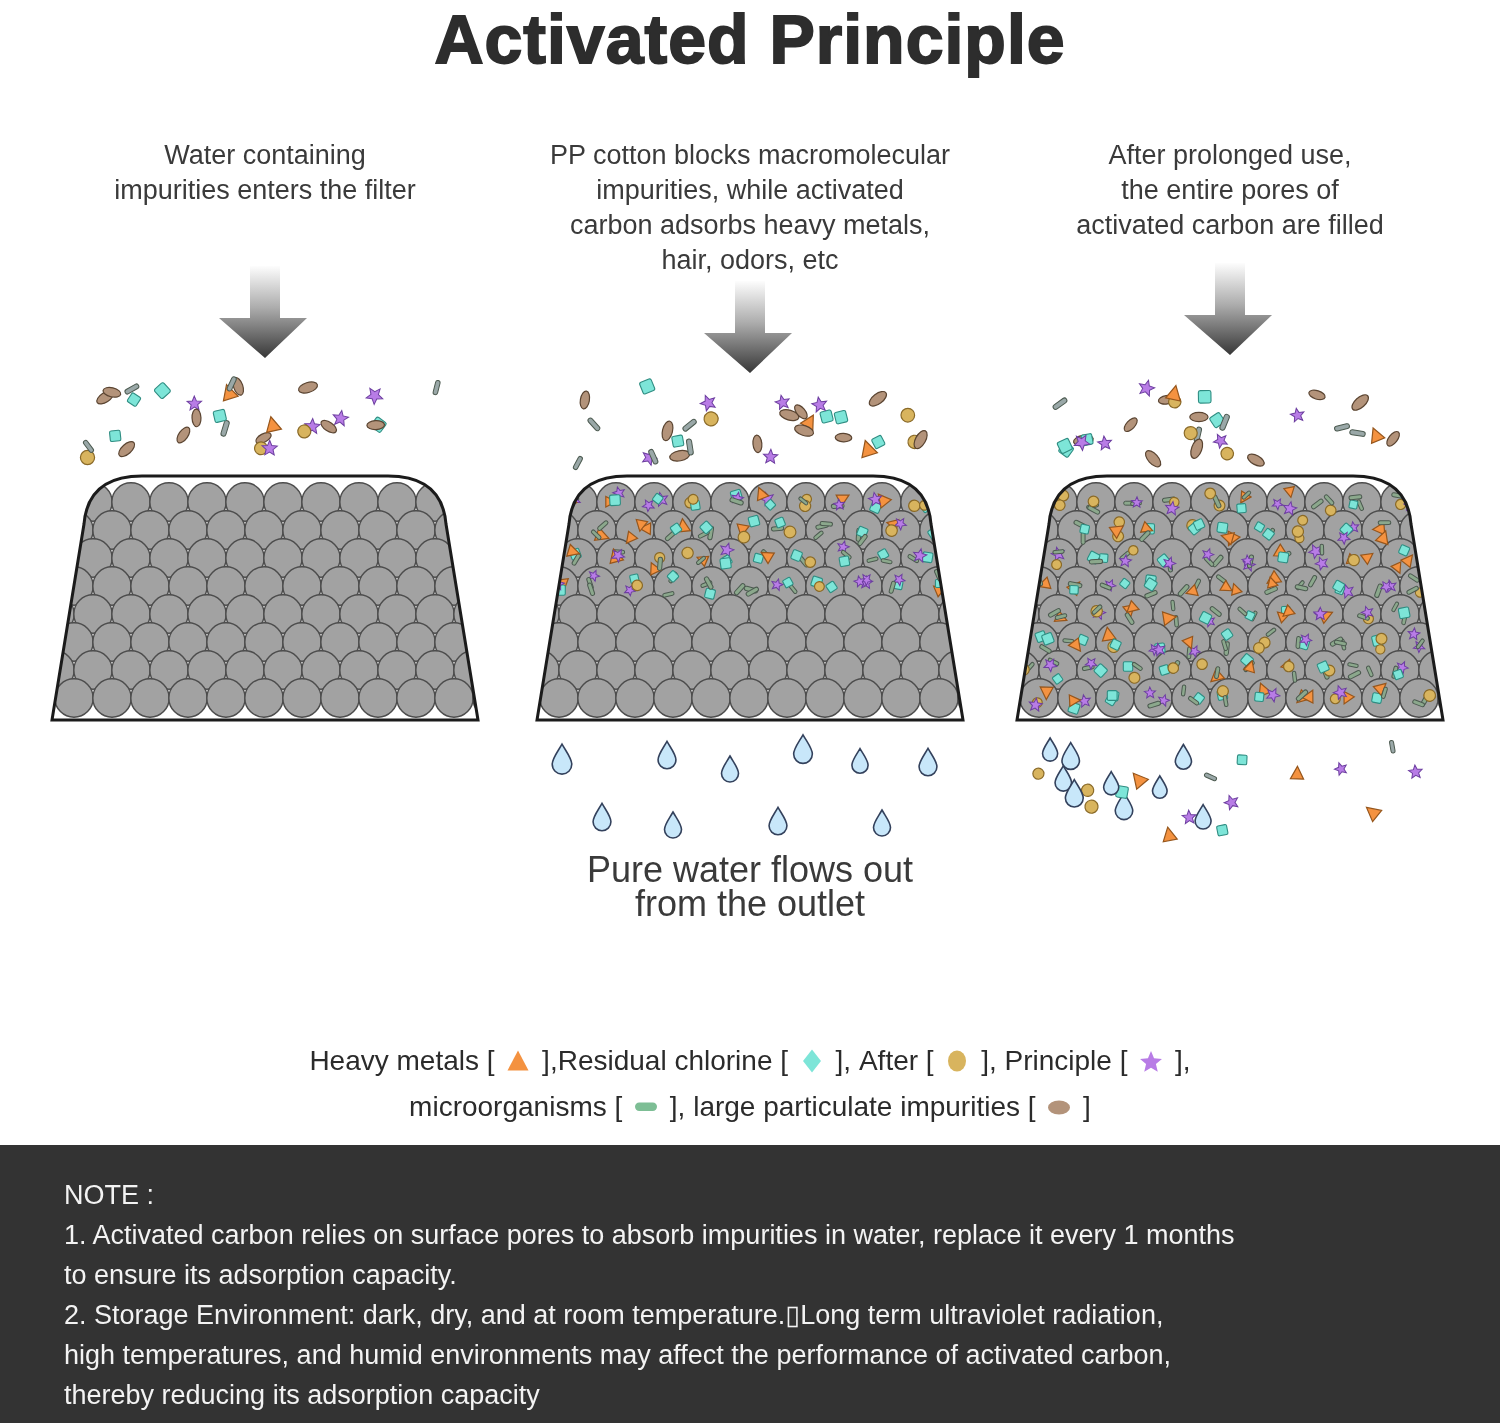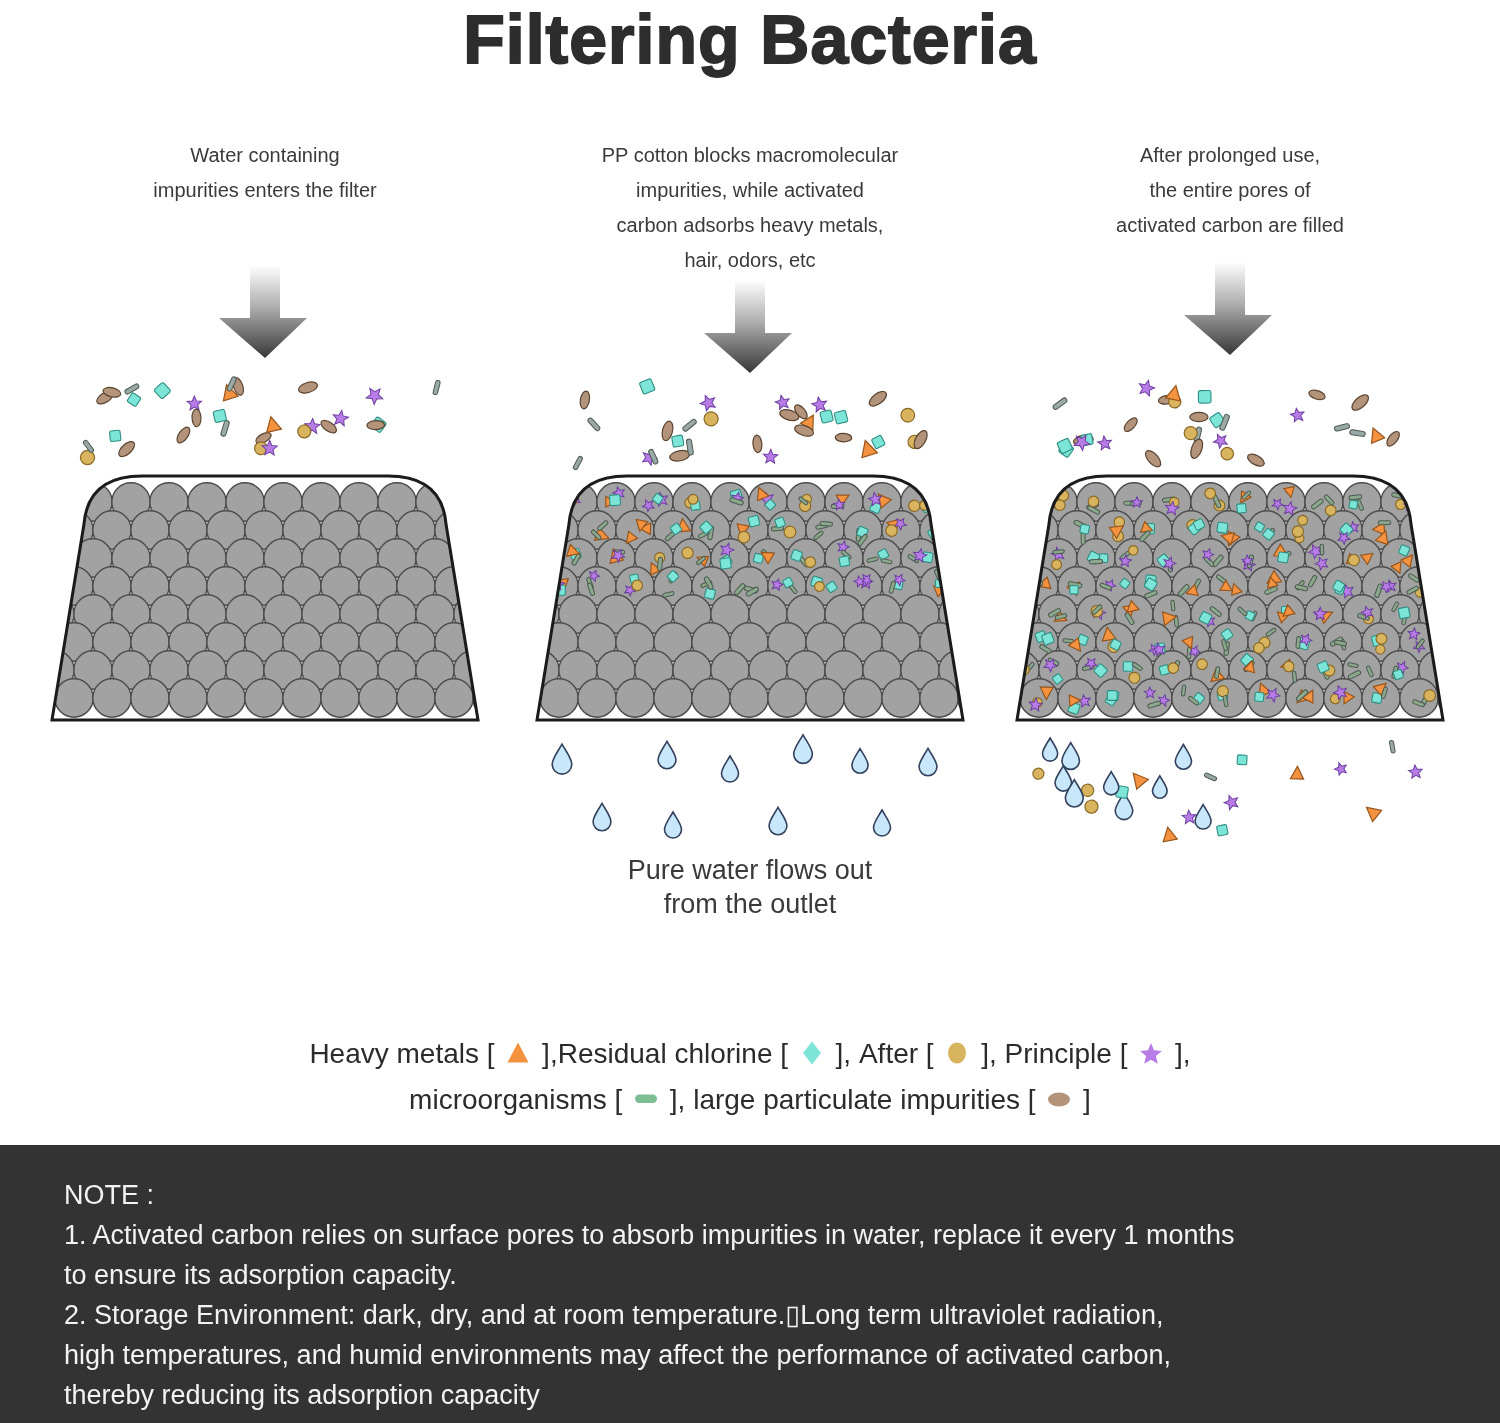--- a/index.html
+++ b/index.html
@@ -4,42 +4,42 @@
 <style>
   html,body{margin:0;padding:0;background:#ffffff;}
   .canvas{position:relative;width:1500px;height:1423px;background:#ffffff;overflow:hidden;
           font-family:"Liberation Sans",sans-serif;}
   .title{position:absolute;top:0px;left:0;width:100%;margin:0;text-align:center;
          font-size:68px;font-weight:bold;color:#2d2d2d;letter-spacing:1px;
          -webkit-text-stroke:1.8px #2d2d2d;}
   .col{position:absolute;top:0;width:500px;height:1035px;}
   .col-0{left:15px;} .col-1{left:500px;} .col-2{left:980px;}
   .stage-header{position:absolute;top:138px;left:0;width:100%;margin:0;text-align:center;
-                font-size:20px;line-height:35px;color:#3a3a3a;white-space:pre-line;}
+                font-size:27px;line-height:35px;color:#3a3a3a;white-space:pre-line;}
   .stage-footer{position:absolute;top:853px;left:0;width:100%;margin:0;text-align:center;
-                font-size:27px;line-height:34px;color:#3a3a3a;white-space:pre-line;}
+                font-size:36px;line-height:34px;color:#3a3a3a;white-space:pre-line;}
   svg.arrow{position:absolute;left:204px;top:266px;width:92px;height:94px;}
   .col-1 svg.arrow{top:281px;}
   .col-2 svg.arrow{top:263px;}
   svg.scatter{position:absolute;left:25px;top:371px;width:450px;height:100px;}
   svg.filter{position:absolute;left:25px;top:462px;width:450px;height:262px;}
   svg.outflow{position:absolute;left:25px;top:728px;width:450px;height:125px;}
   .legend{position:absolute;top:1038px;left:0;width:100%;color:#2b2b2b;font-size:28px;}
-  .legend-row{display:flex;justify-content:center;align-items:flex-start;height:46px;white-space:pre;}
+  .legend-row{display:flex;justify-content:center;align-items:center;height:46px;white-space:pre;}
   .leg-icon{display:inline-block;margin:0 1px;vertical-align:middle;}
   .note{position:absolute;top:1145px;left:0;right:0;bottom:0;background:#333333;color:#f3f3f3;
         padding:30px 16px 0 64px;font-size:27px;line-height:40px;}
   .note-line{white-space:nowrap;}
 </style>
 </head>
 <body>
 
 <div class="canvas">
 
-  <h1 class="title">Filtering Bacteria</h1>
+  <h1 class="title">Activated Principle</h1>
 
   <section class="col col-0">
     <p class="stage-header">Water containing
 impurities enters the filter</p>
     <svg class="arrow" id="arrow-0" viewBox="0 0 92 94">
         <defs>
           <linearGradient id="ag0" x1="0" y1="0" x2="0" y2="1">
             <stop offset="0%" stop-color="#fdfdfd"></stop>
             <stop offset="45%" stop-color="#adadad"></stop>
             <stop offset="100%" stop-color="#373737"></stop>

